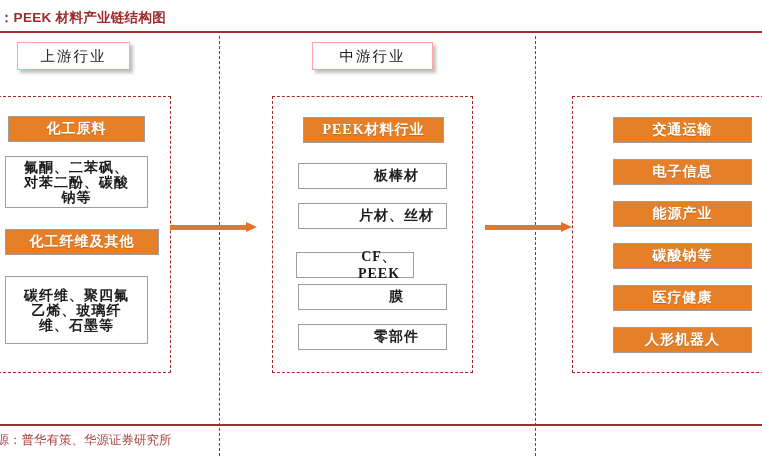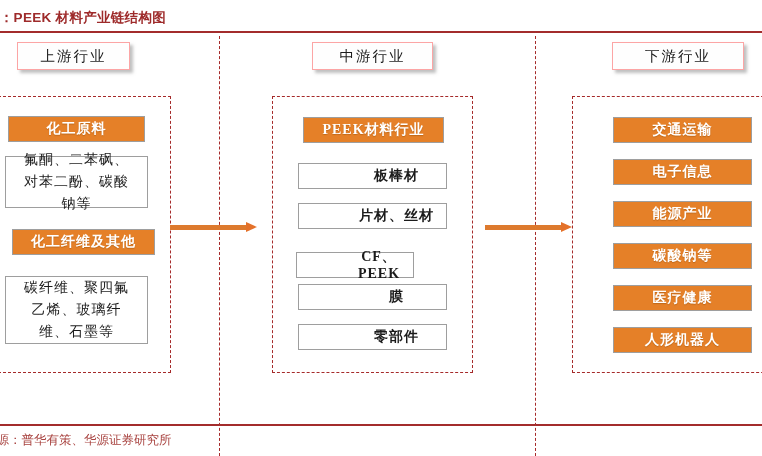--- a/index.html
+++ b/index.html
@@ -123,29 +123,29 @@
     text-shadow: 0 1px 1px rgba(120,60,0,0.35);
   }
   .box.white {
     background: #FFFFFF;
     border: 1px solid #9E9E9E;
     color: #1B1B1B;
     font-weight: bold;
     padding-left: 48px;
   }
   .box.white.multi {
-    line-height: 22px;
+    line-height: 15px;
     padding: 3px 16px;
-    font-weight: normal;
+    font-weight: bold;
   }
 
   
   .up-b1 { left: 8px;  top: 116px; width: 137px; height: 26px; }
   .up-b2 { left: 5px;  top: 156px; width: 143px; height: 52px; }
-  .up-b3 { left: 12px;  top: 229px; width: 143px; height: 26px; }
+  .up-b3 { left: 5px;  top: 229px; width: 154px; height: 26px; }
   .up-b4 { left: 5px;  top: 276px; width: 143px; height: 68px; }
 
   
   .mid-b1 { left: 303px; top: 117px; width: 141px; height: 26px; }
   .mid-b2 { left: 298px; top: 163px; width: 149px; height: 26px; }
   .mid-b3 { left: 298px; top: 203px; width: 149px; height: 26px; }
   .mid-b4 { left: 296px; top: 244px; width: 118px; height: 26px; margin-top: 8px; }
   .mid-b5 { left: 298px; top: 284px; width: 149px; height: 26px; }
   .mid-b6 { left: 298px; top: 324px; width: 149px; height: 26px; }
 
@@ -189,21 +189,20 @@
 </head>
 <body>
 
 <div id="canvas">
 
   <div class="fig-title">3：PEEK 材料产业链结构图</div>
   <div class="title-rule"></div>
 
   <div class="stage-head up">上游行业</div>
   <div class="stage-head mid">中游行业</div>
-  <div class="stage-head down">下游行业</div>
 
   <div class="group-frame up"></div>
   <div class="group-frame mid"></div>
   <div class="group-frame down"></div>
 
   <div class="col-divider d1"></div>
   <div class="col-divider d2"></div>
 
   <div class="box orange up-b1">化工原料</div>
   <div class="box white multi up-b2">氟酮、二苯砜、对苯二酚、碳酸钠等</div>

